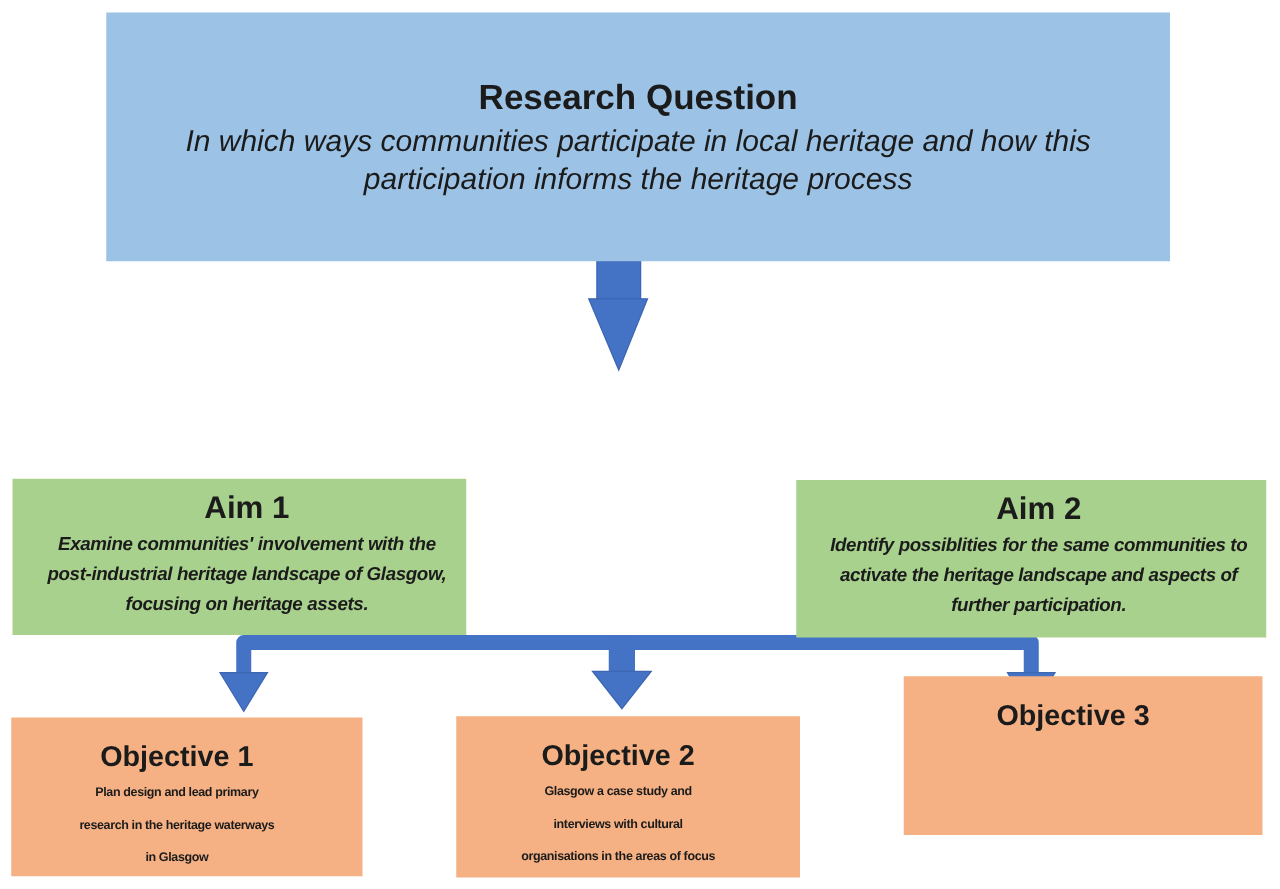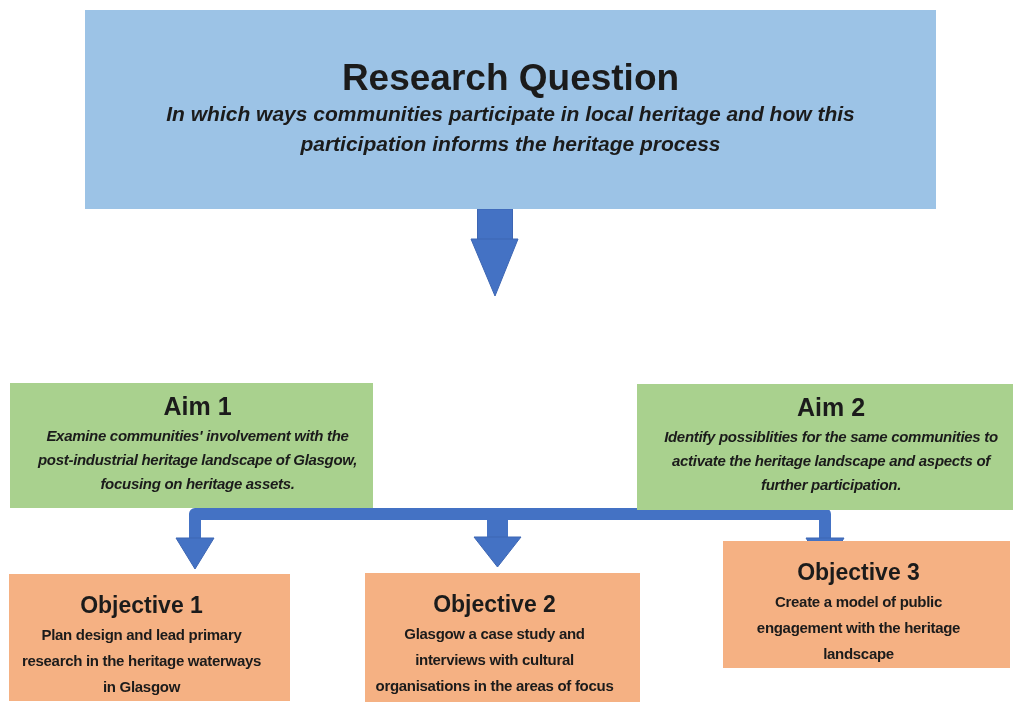--- a/index.html
+++ b/index.html
@@ -26,28 +26,28 @@
     left: 85px; top: 10px;
     width: 851px; height: 199px;
     background: #9CC3E6;
     display: flex;
     flex-direction: column;
     justify-content: center;
     align-items: center;
     padding: 0 18px;
   }
   .question-box .title {
-    font-size: 37px;
+    font-size: 28px;
     font-weight: bold;
     line-height: 34px;
     margin-bottom: 4px;
   }
   .question-box .body {
-    font-size: 21px;
-    font-weight: bold;
+    font-size: 24px;
+    font-weight: normal;
     font-style: italic;
     line-height: 30px;
   }
   
   .aim-box {
     background: #A9D18E;
     padding: 8px 8px 0 20px;
   }
   .aim-1 { left: 10px;  top: 383px; width: 363px; height: 125px; }
   .aim-2 { left: 637px; top: 384px; width: 376px; height: 126px; }
@@ -72,21 +72,21 @@
   .objective-1 { left: 9px;   top: 574px; width: 281px; height: 127px; }
   .objective-2 { left: 365px; top: 573px; width: 275px; height: 129px; }
   .objective-3 { left: 723px; top: 541px; width: 287px; height: 127px; }
   .objective-box .title {
     font-size: 23px;
     font-weight: bold;
     line-height: 28px;
     margin-bottom: 3px;
   }
   .objective-box .body {
-    font-size: 15px;
+    font-size: 10px;
     font-weight: bold;
     line-height: 26px;
     letter-spacing: -0.3px;
   }
   .lines { white-space: pre-line; }
   
   #arrow-layer {
     position: absolute;
     left: 0; top: 0;
     width: 1024px; height: 711px;
@@ -140,18 +140,15 @@
 in Glasgow</div>
   </div>
   <div class="box objective-box objective-2">
     <div class="title">Objective 2</div>
     <div class="body lines">Glasgow a case study and
 interviews with cultural
 organisations  in the areas of focus</div>
   </div>
   <div class="box objective-box objective-3">
     <div class="title">Objective 3</div>
-    <div class="body lines">Create a model of public
-engagement with the heritage
-landscape</div>
   </div>
 
 </div>
 
 </body></html>

